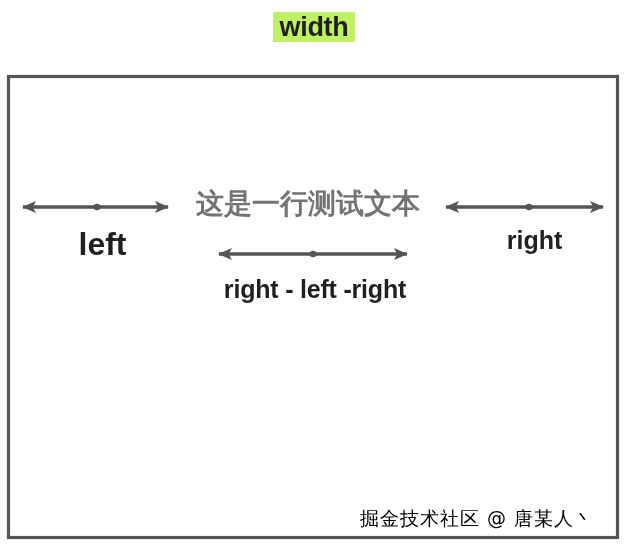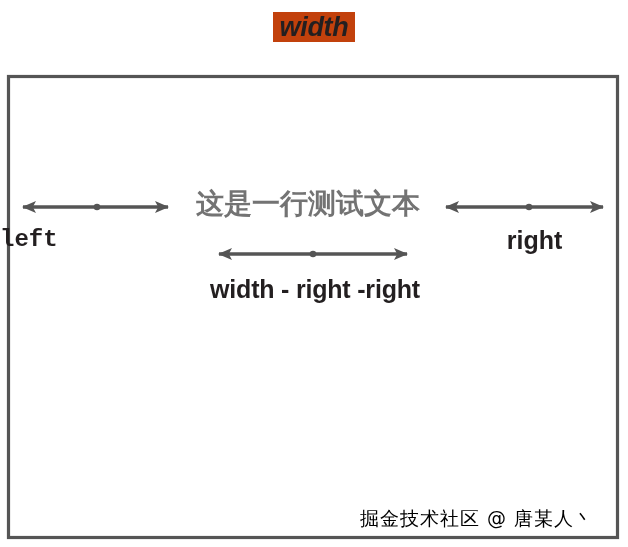--- a/index.html
+++ b/index.html
@@ -34,31 +34,29 @@
   .label-width-top {
     font-size: 27px;
     letter-spacing: -0.3px;
     left: 0;
     top: 14px;
     width: 628px;
     text-align: center;
     background: #ffffff;
   }
   .label-width-top span {
-    background: #c2410c;
+    background: #bef264;
     padding: 0 7px;
-    font-style: italic;
   }
   .label-left {
-    font-size: 24px;
+    font-size: 32px;
     left: 0;
     top: 228px;
     width: 205px;
-    text-align: left;
-    font-family: Liberation Mono, monospace;
+    text-align: center;
   }
   .label-right {
     font-size: 25px;
     left: 432px;
     top: 228px;
     width: 205px;
     text-align: center;
   }
   .label-inner {
     font-size: 25px;
@@ -134,17 +132,17 @@
   <div class="label label-width-top">
     <span>width</span>
   </div>
 
   <div class="sample-text">这是一行测试文本</div>
 
   <div class="label label-left">left</div>
 
   <div class="label label-right">right</div>
 
-  <div class="label label-inner">width - right -right</div>
+  <div class="label label-inner">right - left -right</div>
 
   <div class="watermark">掘金技术社区 @ 唐某人丶</div>
 
 </div>
 
 </body></html>

